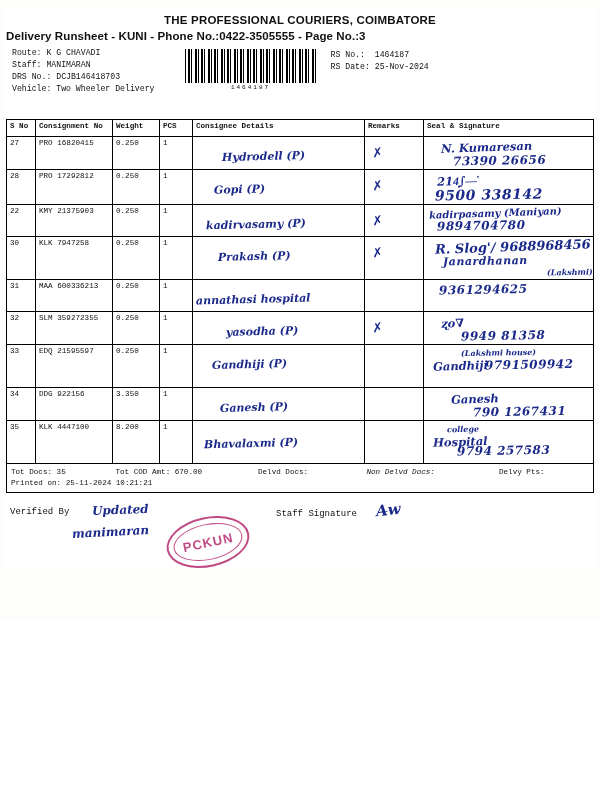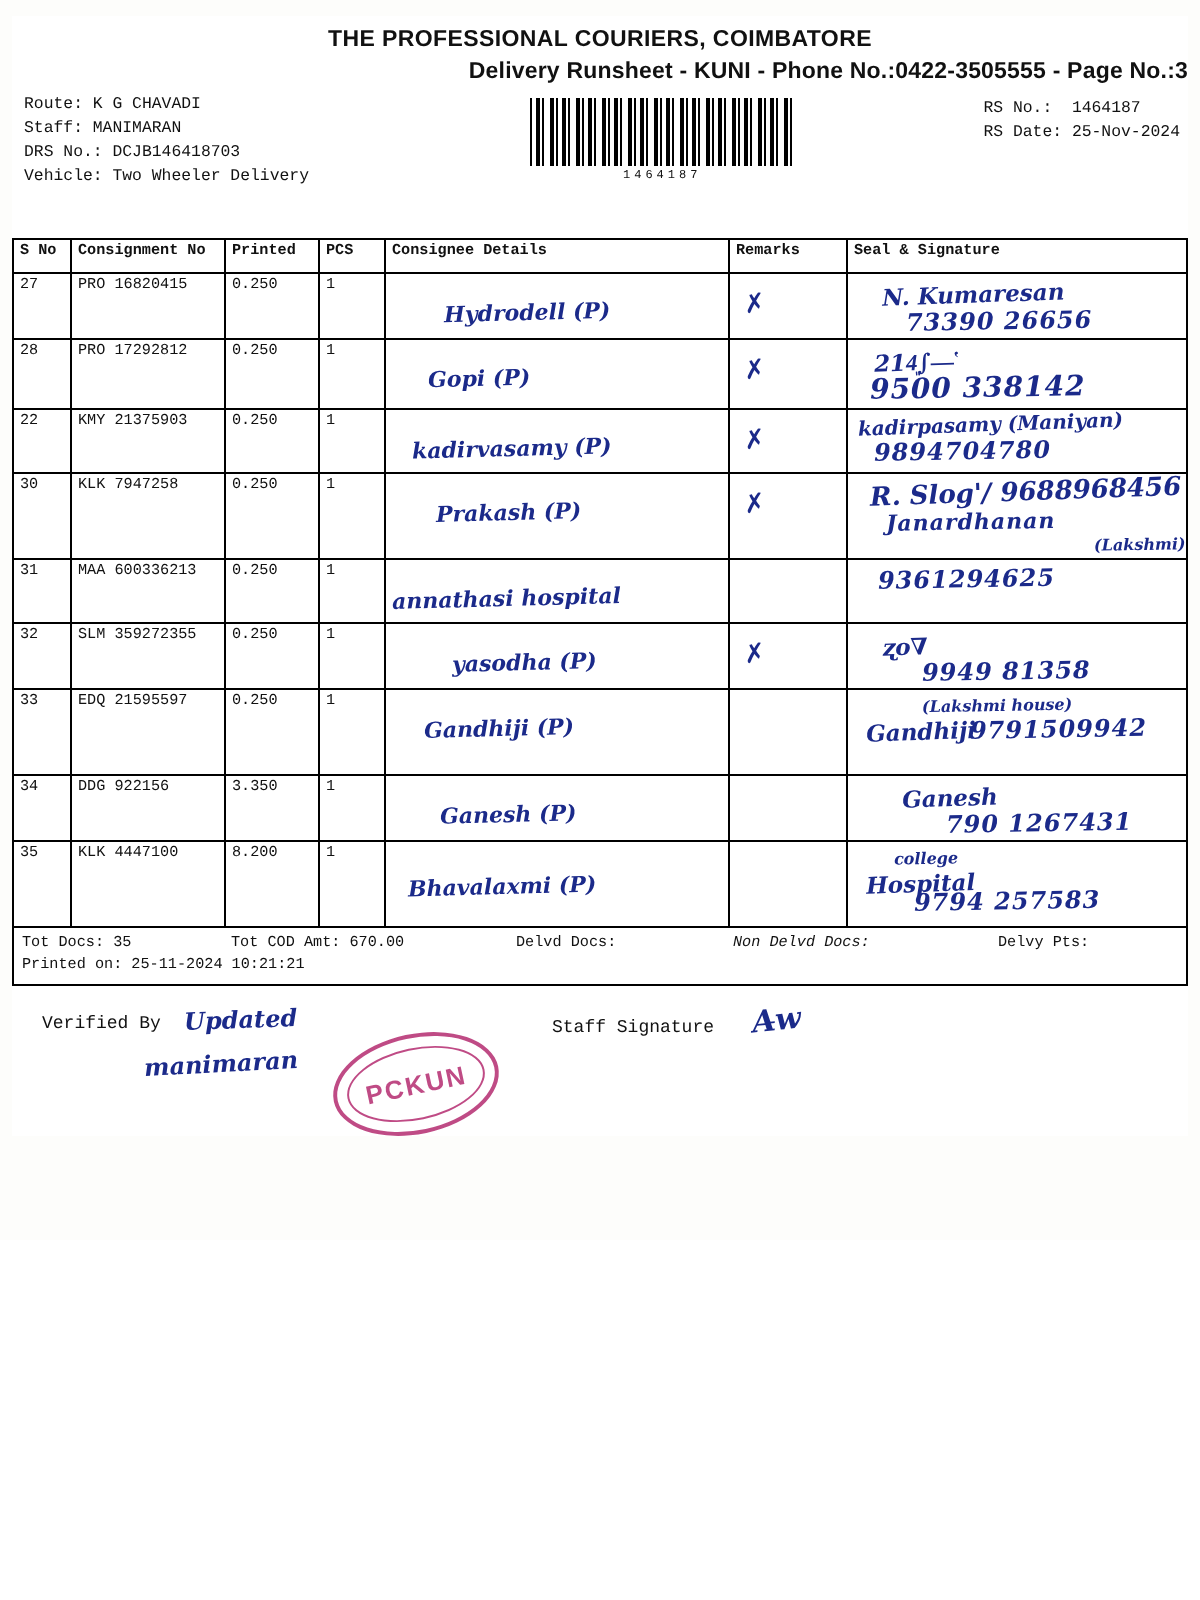--- a/index.html
+++ b/index.html
@@ -33,29 +33,28 @@
 
   
   .doc-title {
     text-align: center;
     font-weight: bold;
     font-size: 11.5px;
     letter-spacing: 0.2px;
     margin-top: 6px;
   }
   .doc-subtitle {
-    text-align: right;
+    text-align: left;
     font-weight: bold;
     font-size: 11.5px;
     margin-top: 4px;
     letter-spacing: 0.1px;
   }
   .meta-wrap {
     display: flex;
-    justify-content: space-between;
     align-items: flex-start;
     margin-top: 5px;
     padding: 0 4px 0 6px;
   }
   .meta-left {
     font-family: "Liberation Mono", monospace;
     font-size: 8.2px;
     line-height: 1.45;
     white-space: pre;
   }
@@ -190,21 +189,21 @@
   
   .footer {
     position: relative;
     margin-top: 10px;
     height: 90px;
     font-size: 8.5px;
     font-family: "Liberation Mono", monospace;
   }
   .verified-label {
     position: absolute;
-    left: 15px; top: 4px;
+    left: 4px; top: 4px;
     font-size: 9px;
   }
   .verified-hw {
     position: absolute;
     left: 86px; top: 0px;
     font-family: "DejaVu Serif", serif;
     font-style: italic;
     font-weight: bold;
     color: #1b2a8a;
     font-size: 12px;
@@ -283,21 +282,21 @@
       </div>
       <div class="meta-right">RS No.:  1464187
 RS Date: 25-Nov-2024</div>
     </div>
 
     <table class="runsheet">
       <thead>
         <tr>
           <th class="c-sno">S No</th>
           <th class="c-con">Consignment No</th>
-          <th class="c-wt">Printed</th>
+          <th class="c-wt">Weight</th>
           <th class="c-pcs">PCS</th>
           <th class="c-cons">Consignee Details</th>
           <th class="c-rem">Remarks</th>
           <th class="c-sign">Seal &amp; Signature</th>
         </tr>
       </thead>
       <tbody>
 
         <tr>
           <td class="row-cell">27</td>

